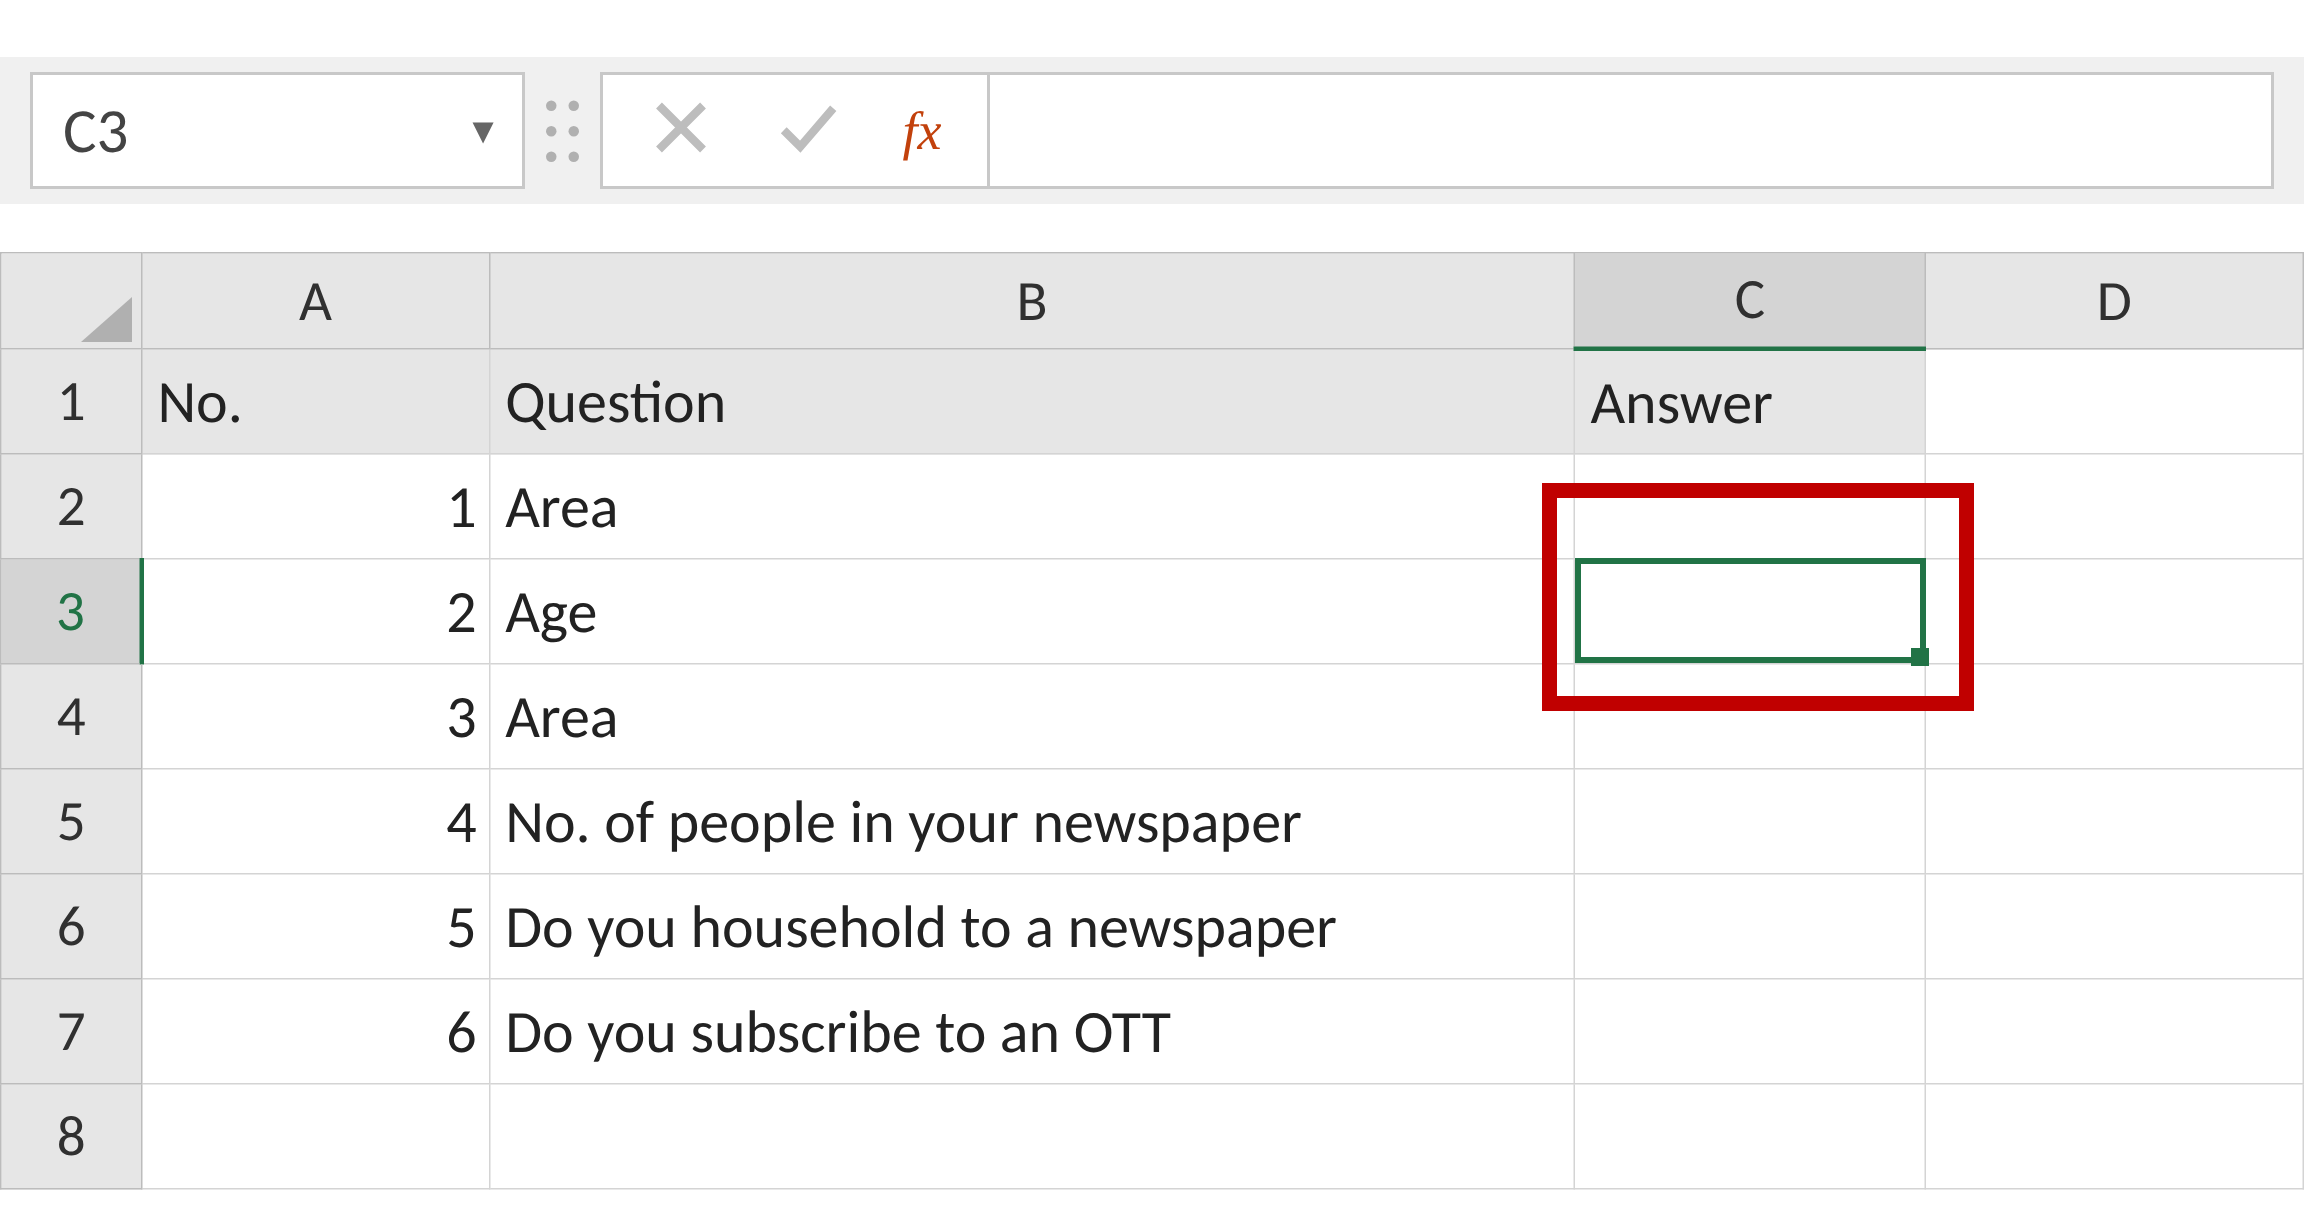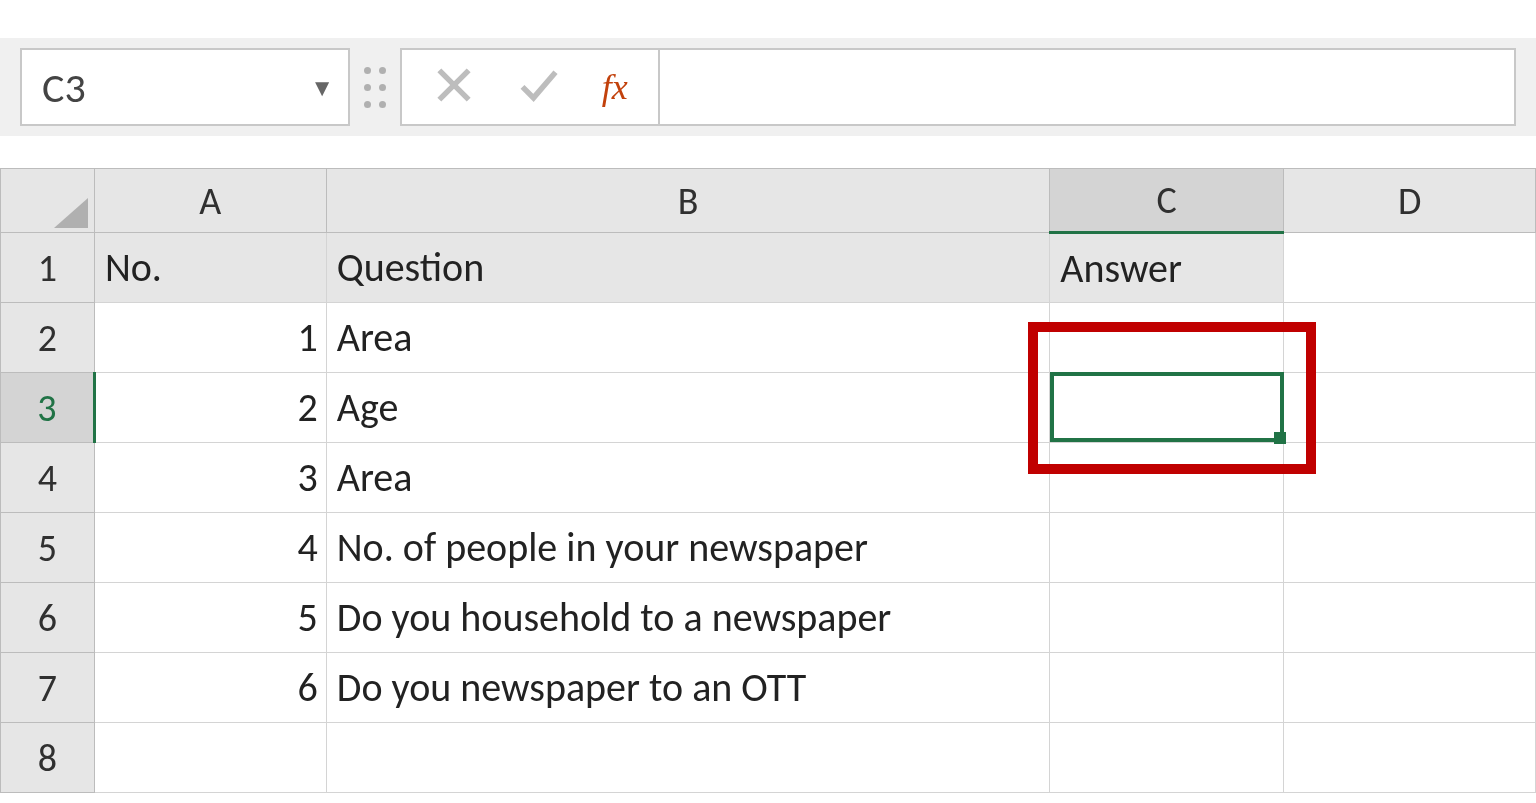--- a/index.html
+++ b/index.html
@@ -247,21 +247,21 @@
     <tr>
       <th class="row-hdr">6</th>
       <td class="cell num bl bi bh">5</td>
       <td class="cell bi bh">Do you household to a newspaper</td>
       <td class="cell br bh"></td>
       <td class="cell"></td>
     </tr>
     <tr>
       <th class="row-hdr">7</th>
       <td class="cell num bl bi bb">6</td>
-      <td class="cell bi bb">Do you newspaper to an OTT</td>
+      <td class="cell bi bb">Do you subscribe to an OTT</td>
       <td class="cell br bb"></td>
       <td class="cell"></td>
     </tr>
     <tr>
       <th class="row-hdr">8</th>
       <td class="cell"></td>
       <td class="cell"></td>
       <td class="cell"></td>
       <td class="cell"></td>
     </tr>

